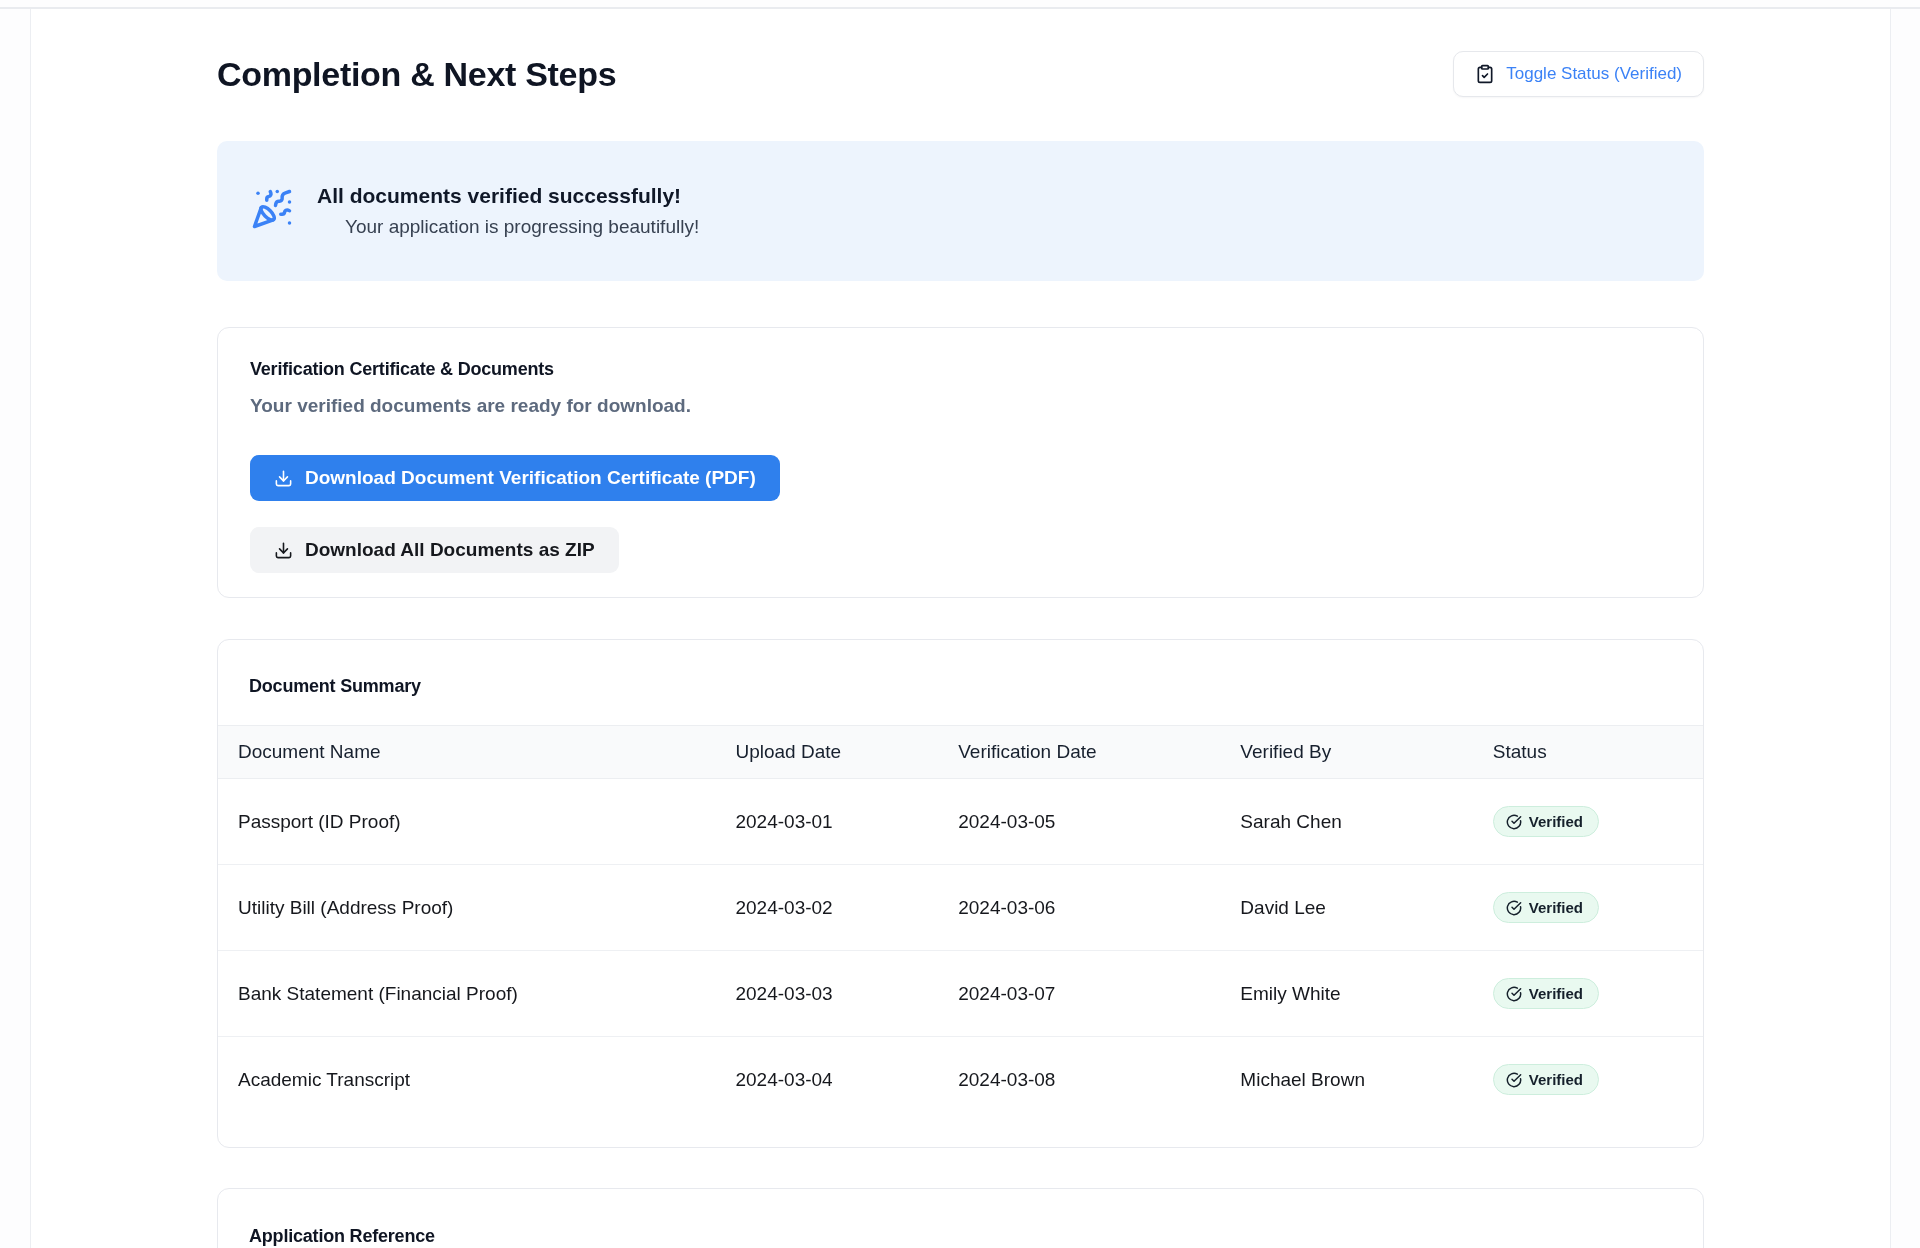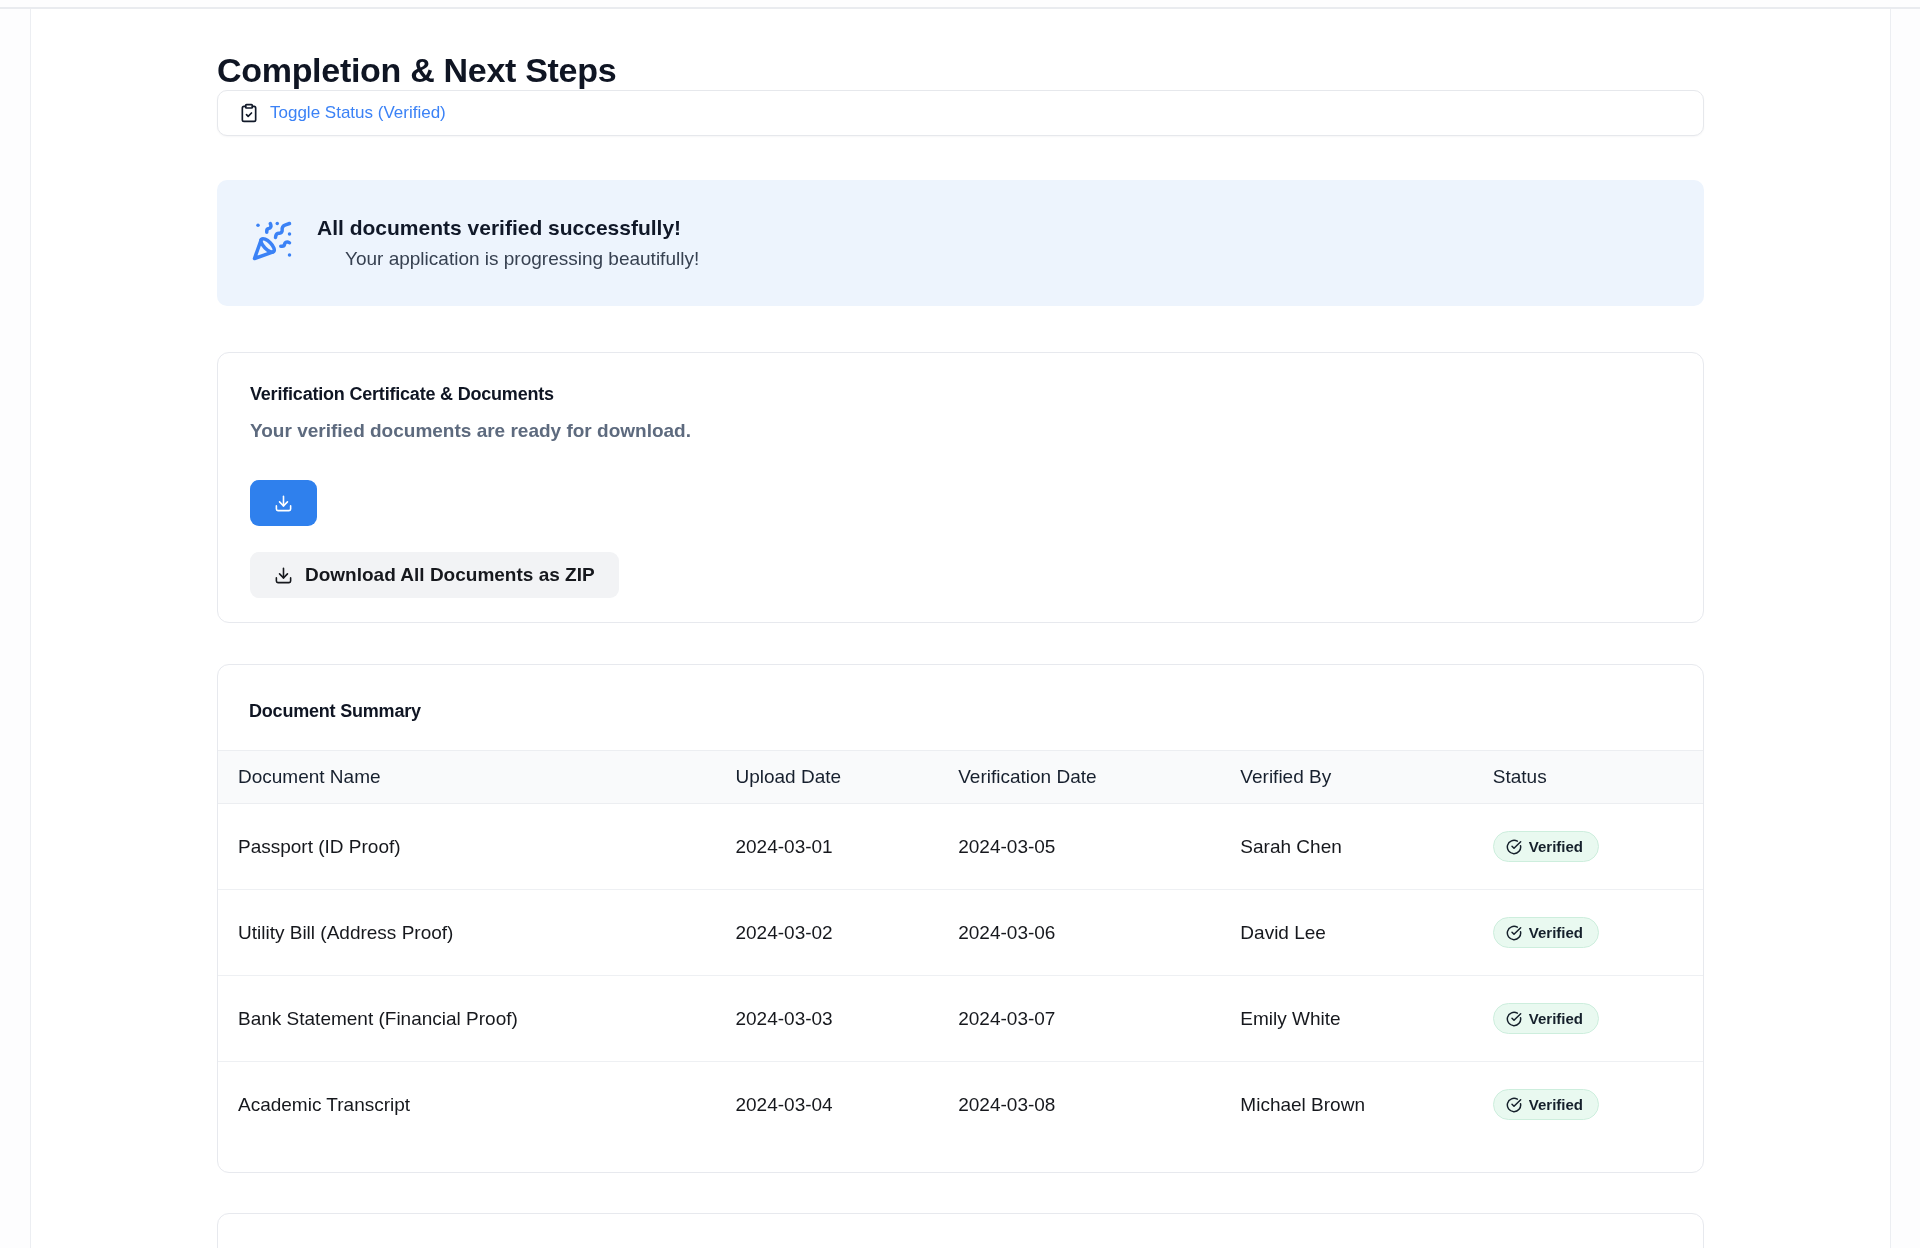--- a/index.html
+++ b/index.html
@@ -7,31 +7,31 @@
     font-family:"Liberation Sans","DejaVu Sans",sans-serif;
     background:#fdfdfe; color:#101828; }
 
   .top-divider { position:absolute; top:7px; left:0; right:0; height:2px; background:#e9ebef; }
   .frame { position:absolute; top:9px; left:30px; right:29px; bottom:0;
     background:#ffffff; border-left:1px solid #eceef2; border-right:1px solid #eceef2; }
 
   .content { width:1487px; margin:0 auto; padding-top:42px; }
 
   
-  .page-header { display:flex; justify-content:space-between; margin-bottom:44px;flex-direction:column; }
+  .page-header { display:flex; align-items:center; justify-content:space-between; margin-bottom:44px; }
   .page-title { font-size:34px; font-weight:700; letter-spacing:-.3px; color:#0f1523; }
   .toggle-btn { display:inline-flex; align-items:center; gap:11px; height:46px; padding:0 21px;
     background:#fff; border:1px solid #e6e8ec; border-radius:10px; cursor:pointer;
     font-size:17px; font-weight:500; color:#3b82f6; box-shadow:0 1px 2px rgba(16,24,40,.04);
     font-family:inherit; }
   .toggle-btn svg { flex:0 0 auto; }
 
   
   .banner { display:flex; align-items:center; gap:24px; background:#edf4fd;
-    border-radius:10px; padding:30px 34px; height:126px; margin-bottom:46px; }
+    border-radius:10px; padding:30px 34px; height:140px; margin-bottom:46px; }
   .banner-icon { color:#3b82f6; flex:0 0 auto; }
   .banner-title { font-size:21px; font-weight:700; color:#101828; margin-bottom:8px; }
   .banner-subtitle { font-size:19px; color:#374151;margin-left:28px; }
 
   
   .card { background:#fff; border:1px solid #e7e9ee; border-radius:12px; }
   .cert-card { padding:31px 32px 24px; margin-bottom:41px; }
   .card-title { font-size:18px; font-weight:700; letter-spacing:-.2px; color:#0f1523; }
   .cert-subtitle { margin-top:15px; font-size:19px; color:#5d6a7e;font-weight:bold; }
 
@@ -107,20 +107,21 @@
       <div class="cert-subtitle">Your verified documents are ready for download.</div>
       <div class="btn-row">
         <button class="btn btn-primary">
           <span style="display:inline-flex;">
             <svg width="19" height="19" viewBox="0 0 24 24" fill="none" stroke="#ffffff" stroke-width="2" stroke-linecap="round" stroke-linejoin="round">
               <path d="M21 15v4a2 2 0 0 1-2 2H5a2 2 0 0 1-2-2v-4"></path>
               <polyline points="7 10 12 15 17 10"></polyline>
               <line x1="12" y1="15" x2="12" y2="3"></line>
             </svg>
           </span>
+          <span>Download Document Verification Certificate (PDF)</span>
         </button>
       </div>
       <div class="btn-row">
         <button class="btn btn-secondary">
           <span style="display:inline-flex;">
             <svg width="19" height="19" viewBox="0 0 24 24" fill="none" stroke="#16181d" stroke-width="2" stroke-linecap="round" stroke-linejoin="round">
               <path d="M21 15v4a2 2 0 0 1-2 2H5a2 2 0 0 1-2-2v-4"></path>
               <polyline points="7 10 12 15 17 10"></polyline>
               <line x1="12" y1="15" x2="12" y2="3"></line>
             </svg>

